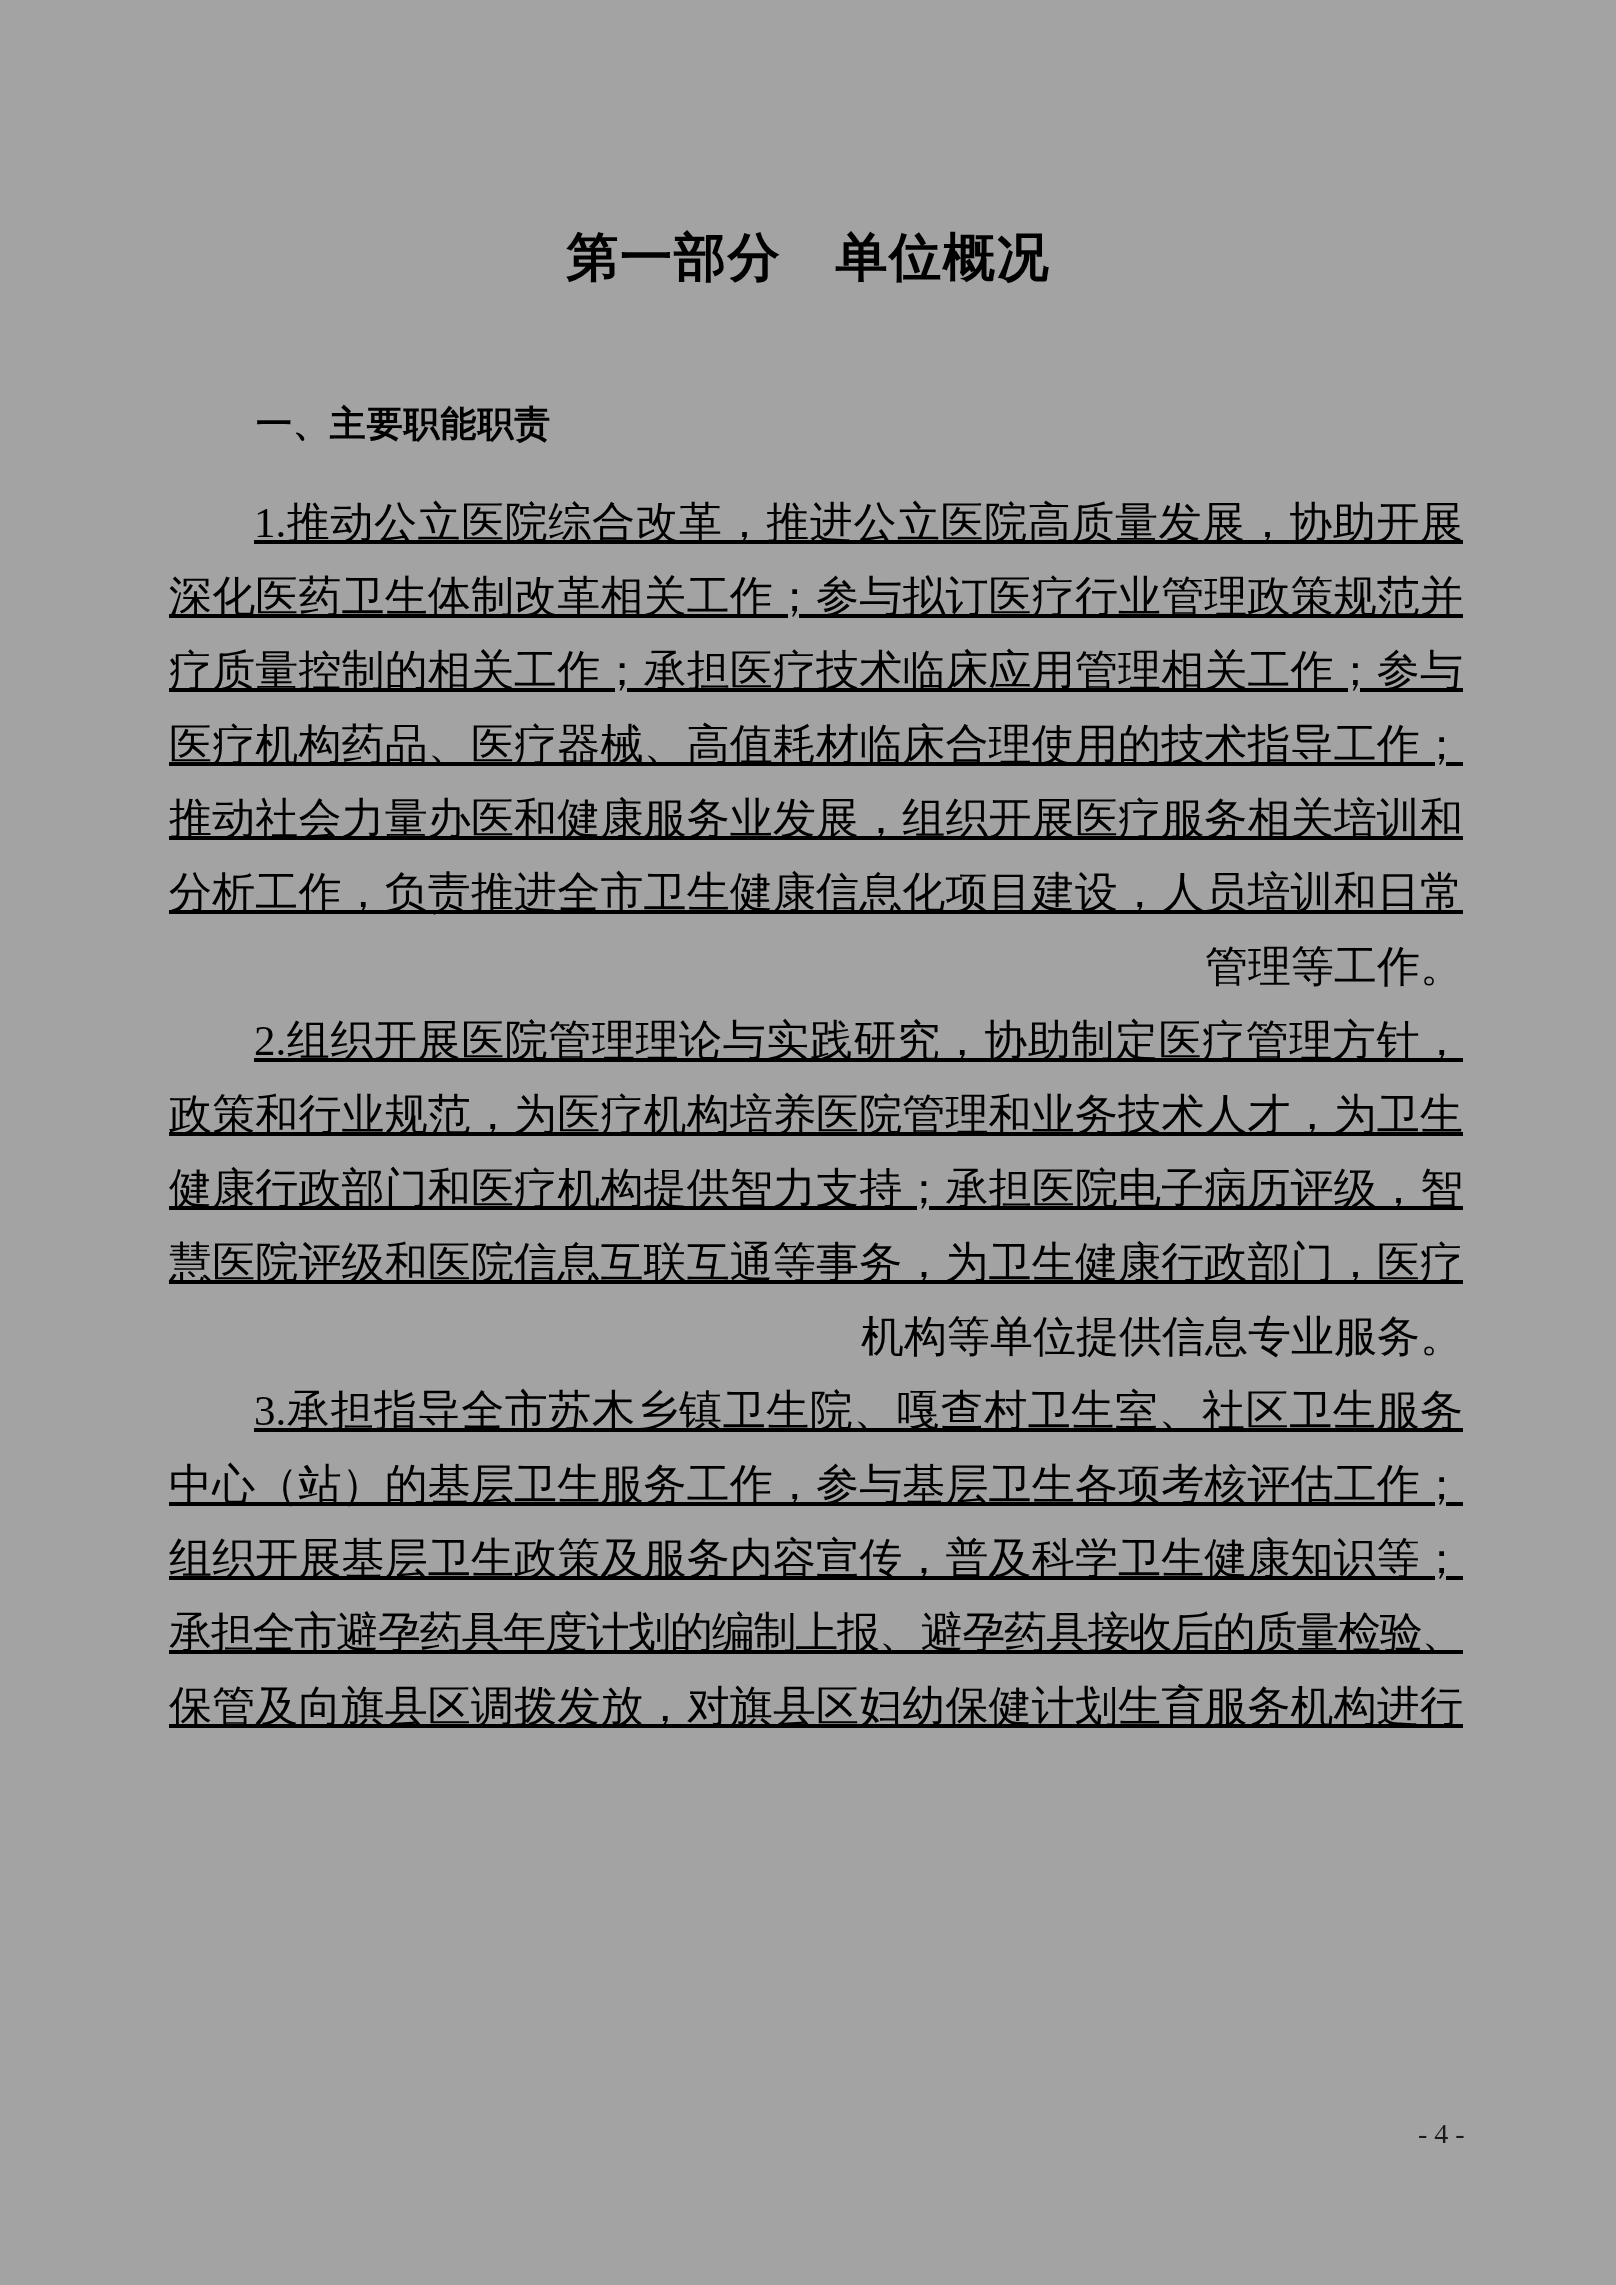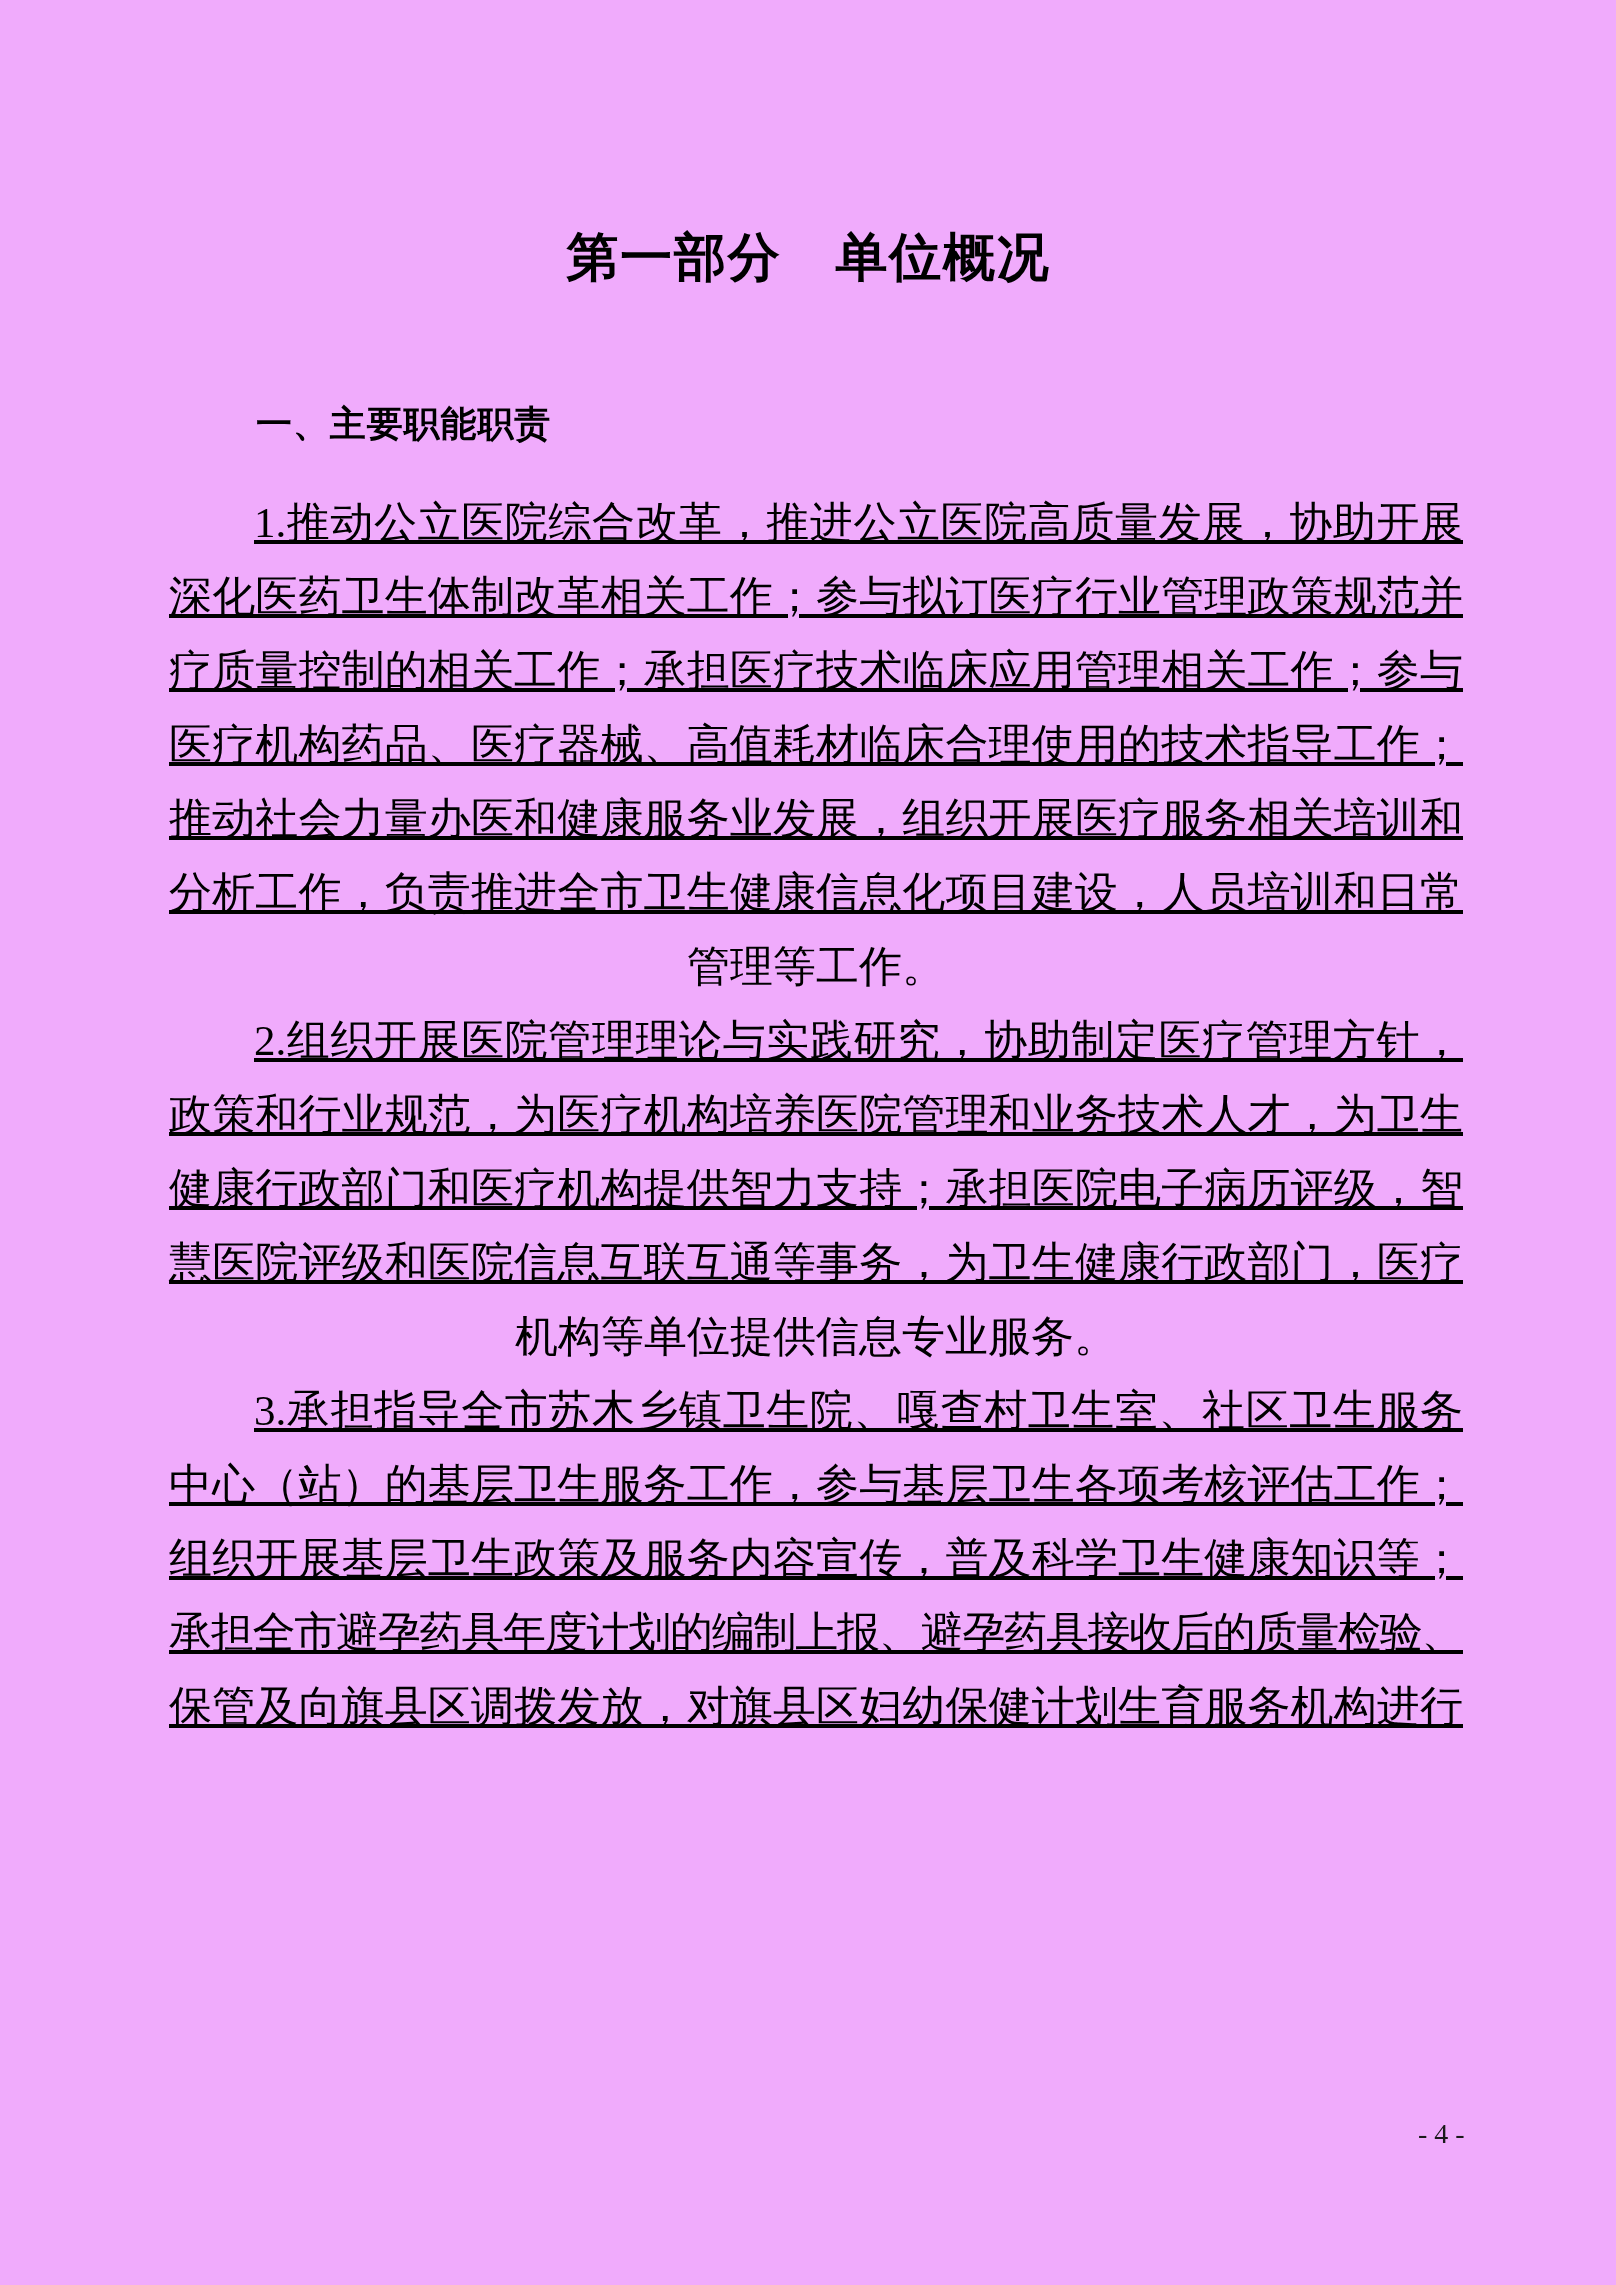--- a/index.html
+++ b/index.html
@@ -4,21 +4,21 @@
 <style>
   html, body {
     margin: 0;
     padding: 0;
     background: #ffffff;
   }
   .page {
     position: relative;
     width: 1617px;
     height: 2285px;
-    background: #f0abfc;
+    background: #a3a3a3;
     color: #000000;
     font-family: "Liberation Serif", serif;
     overflow: hidden;
   }
   .doc-title {
     position: absolute;
     top: 228px;
     left: 0;
     width: 100%;
     margin: 0;
@@ -46,21 +46,21 @@
     left: 169px;
     width: 1294px;
     box-sizing: border-box;
   }
   .line {
     box-sizing: border-box;
     height: 74px;
     line-height: 74px;
     font-size: 43px;
     font-family: "Liberation Serif", serif;
-    text-align: center;
+    text-align: right;
     white-space: normal;
   }
   .line.justify {
     text-align: justify;
     text-align-last: justify;
     text-decoration: underline;
   }
   .line.indent {
     padding-left: 85px;
   }

